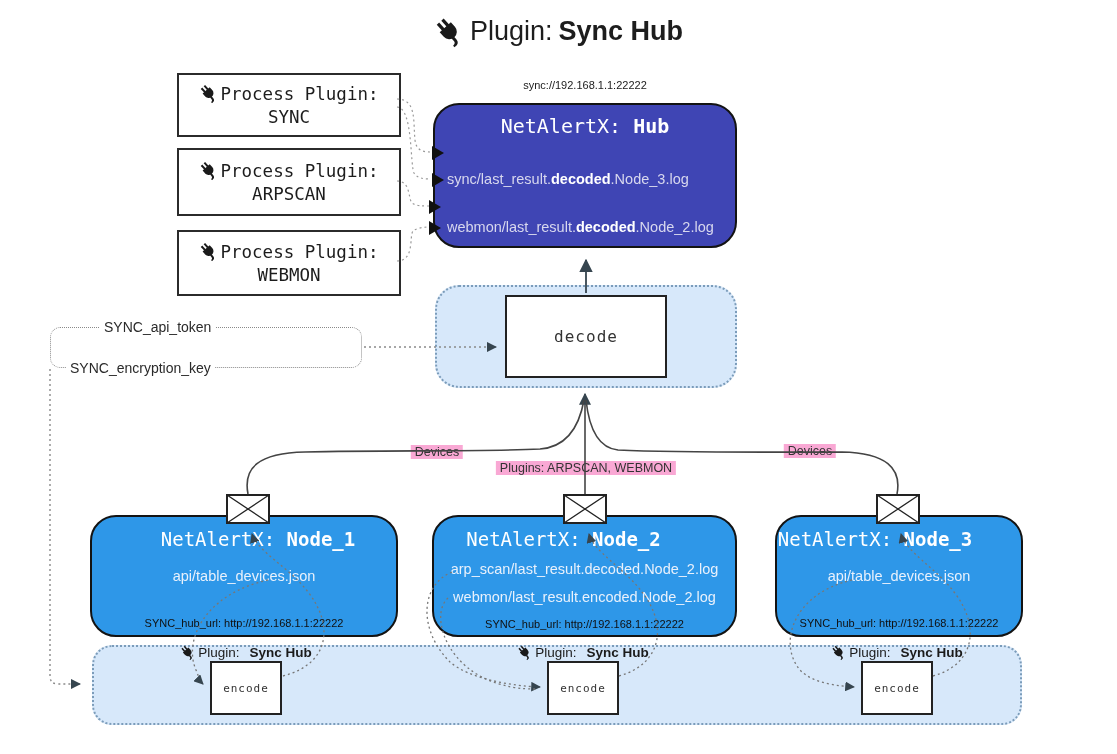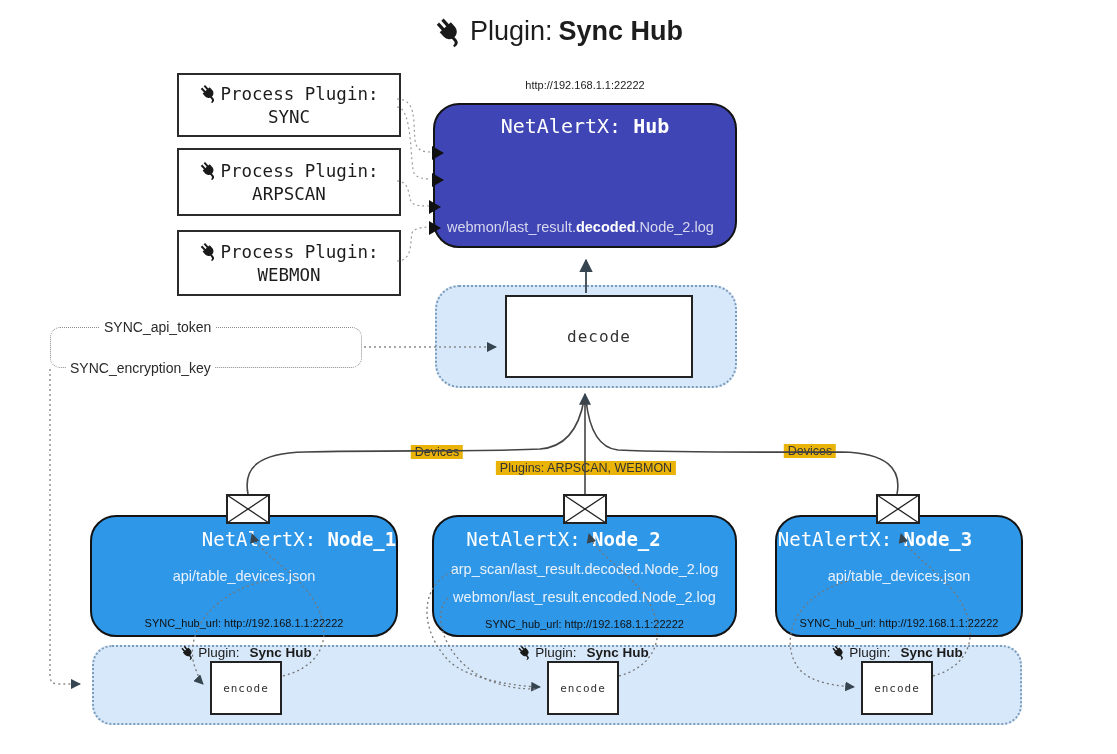--- a/index.html
+++ b/index.html
@@ -25,29 +25,29 @@
        border-radius:26px;box-sizing:border-box;}
   .hub-title{left:433px;top:114px;width:304px;text-align:center;font-size:20px;color:#fff;}
   .hub-row{left:447px;width:286px;font-size:14.5px;color:#d8d8ee;white-space:nowrap;}
   .hub-row b{color:#fff;}
 
   
   .cluster{background:#d7e8fa;border:2px dotted #7b9cba;box-sizing:border-box;}
   .dec-cluster{left:435px;top:285px;width:302px;height:103px;border-radius:24px;}
   .wbox{background:#fff;border:2px solid #222;box-sizing:border-box;color:#333;
         display:flex;align-items:center;justify-content:center;}
-  .decode{left:505px;top:295px;width:188px;height:83px;font-size:16px;letter-spacing:1px;}
+  .decode{left:505px;top:295px;width:162px;height:83px;font-size:16px;letter-spacing:1px;}
 
   
   .token-rect{left:50px;top:327px;width:312px;height:41px;border:1.5px dotted #8a8a8a;
               border-radius:10px;box-sizing:border-box;}
   .secret-label{background:#fff;font-size:14px;color:#2a2a2a;padding:0 4px;white-space:nowrap;}
 
   
-  .edge-label{background:#eab308;font-size:12.5px;color:#333;padding:0 4px;white-space:nowrap;
+  .edge-label{background:#f9a8d4;font-size:12.5px;color:#333;padding:0 4px;white-space:nowrap;
               transform:translate(-50%,-50%);}
 
   
   .node{background:#2e97e8;border:2px solid #131313;border-radius:26px;box-sizing:border-box;height:122px;top:515px;}
   .node-title{text-align:center;font-size:19px;color:#fff;white-space:nowrap;}
   .node-file{text-align:center;font-size:14.5px;color:#e9f1fc;white-space:nowrap;}
   .node-footer{text-align:center;font-size:11px;color:#101010;white-space:nowrap;}
 
   
   .envelope{width:44px;height:30px;top:494px;transform:translateX(-50%);}
@@ -114,41 +114,42 @@
             <rect x="18" y="1.5" width="3.4" height="9"></rect>
             <path d="M8.5 9.5 h16 v6.5 a8 8 0 0 1 -8 8 a8 8 0 0 1 -8 -8 z"></path>
             <path d="M15 23 v4 q0 4 -5.5 4.5" stroke="#1a1a1a" stroke-width="3.2" fill="none"></path>
           </g>
         </svg>
       <span>Process Plugin:</span>
       </div>
     <div class="l2">WEBMON</div>
   </div>
 
-  <div class="abs huburl">http://192.168.1.1:22222</div>
+  <div class="abs huburl">sync://192.168.1.1:22222</div>
   <div class="abs hub"></div>
   <div class="abs hub-title mono">
     <span>NetAlertX:</span>
     <b>Hub</b>
   </div>
+  <div class="abs hub-row" style="top:171px;"><span>sync/last_result.</span><b>decoded</b><span>.Node_3.log</span></div>
   <div class="abs hub-row" style="top:219px;"><span>webmon/last_result.</span><b>decoded</b><span>.Node_2.log</span></div>
 
   <div class="abs cluster dec-cluster"></div>
   <div class="abs wbox decode mono">decode</div>
 
   <div class="abs token-rect"></div>
   <span class="abs secret-label" style="left:100px;top:319px;">SYNC_api_token</span>
   <span class="abs secret-label" style="left:66px;top:360px;">SYNC_encryption_key</span>
 
   <span class="abs edge-label" style="left:437px;top:452px;">Devices</span>
   <span class="abs edge-label" style="left:586px;top:468px;">Plugins: ARPSCAN, WEBMON</span>
   <span class="abs edge-label" style="left:810px;top:451px;">Devices</span>
 
   <div class="abs node" style="left:90px;width:308px;"></div>
-  <div class="abs node-title mono" style="left:90px;top:528px;width:336px;margin-left:41px;">
+  <div class="abs node-title mono" style="left:90px;top:528px;width:336px;">
     <span>NetAlertX:</span> <b>Node_1</b></div>
   <div class="abs node-file" style="left:90px;top:568px;width:308px;">api/table_devices.json</div>
   <div class="abs node-footer" style="left:90px;top:617px;width:308px;">SYNC_hub_url: http://192.168.1.1:22222</div>
 
   <div class="abs node" style="left:432px;width:305px;"></div>
   <div class="abs node-title mono" style="left:432px;top:528px;width:263px;">
     <span>NetAlertX:</span> <b>Node_2</b></div>
   <div class="abs node-file" style="left:432px;top:561px;width:305px;">arp_scan/last_result.decoded.Node_2.log</div>
   <div class="abs node-file" style="left:432px;top:589px;width:305px;">webmon/last_result.encoded.Node_2.log</div>
   <div class="abs node-footer" style="left:432px;top:618px;width:305px;">SYNC_hub_url: http://192.168.1.1:22222</div>

